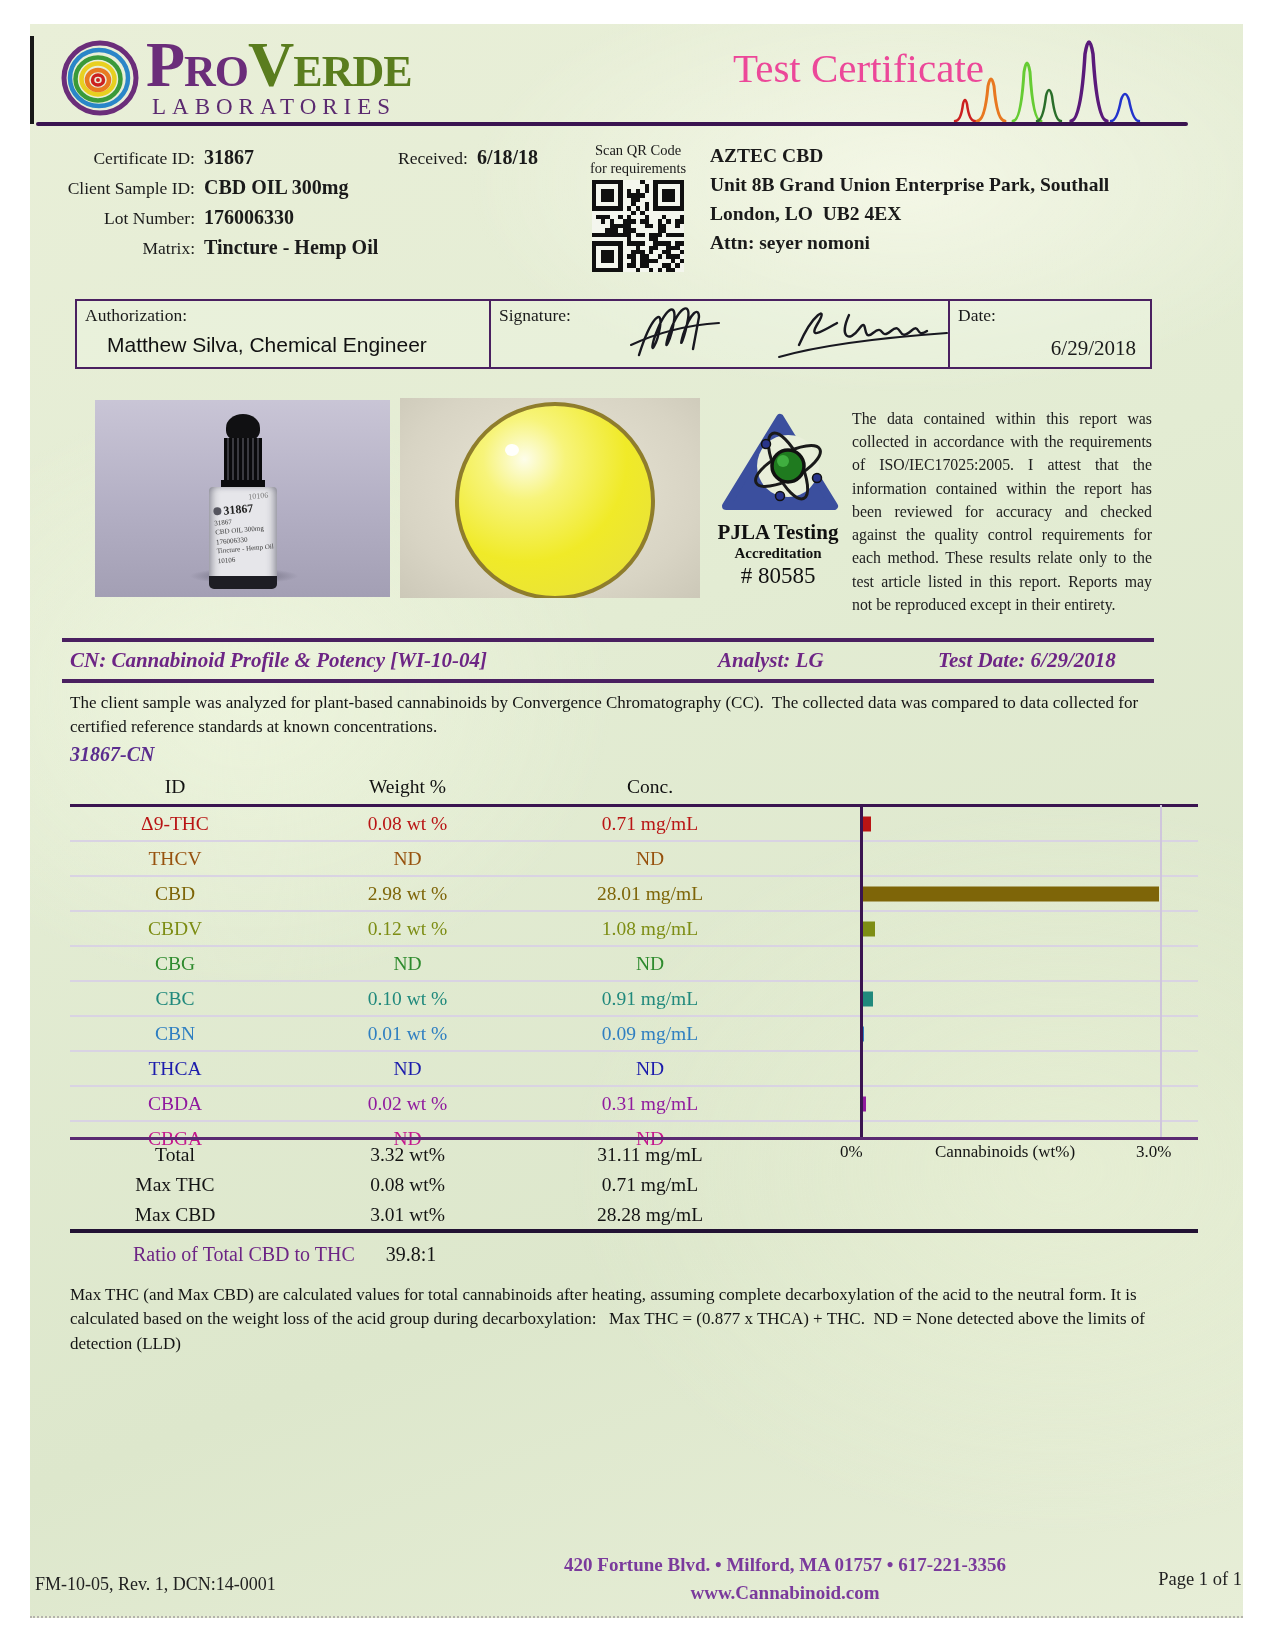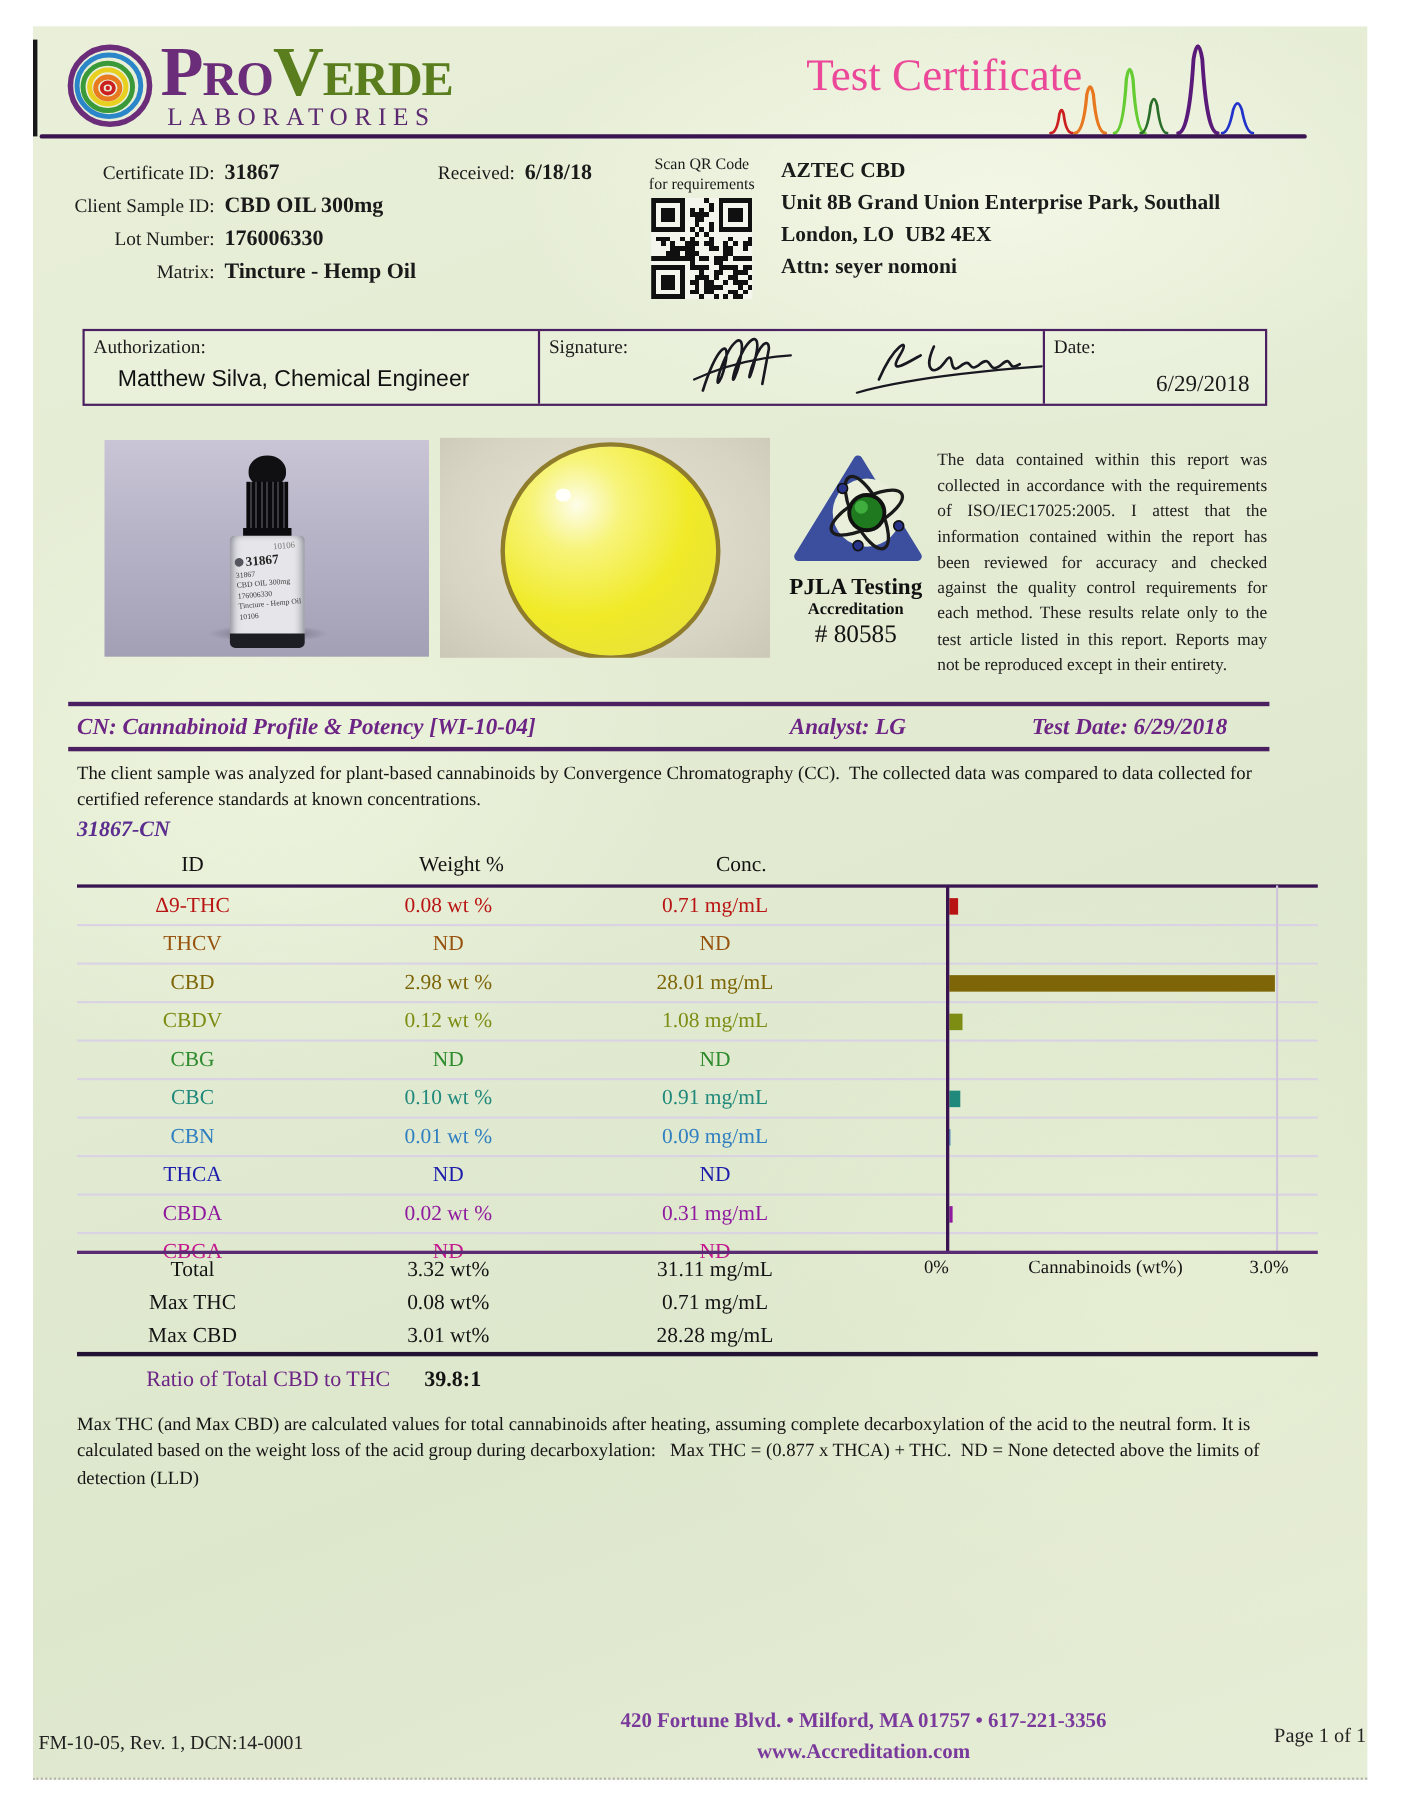--- a/index.html
+++ b/index.html
@@ -62,40 +62,40 @@
   #pjla-accr{font-size:15px;font-weight:bold;}
   #pjla-num{font-size:23px;margin-top:1px;}
   #disclaimer{left:852px;top:407px;width:300px;font-size:15.8px;line-height:1.47;text-align:justify;color:#202020;}
   
   .secline{left:62px;width:1092px;height:3.5px;background:#4a2060;}
   .sectext{font-size:21px;font-style:italic;font-weight:bold;color:#6d2585;white-space:nowrap;}
   #description{left:70px;top:691px;width:1080px;font-size:17px;line-height:1.42;color:#141414;}
   #sample-id{left:70px;top:743px;font-size:20px;font-weight:bold;font-style:italic;color:#5b2d8e;}
   
   .tgrid{display:grid;grid-template-columns:210px 255px 230px 1fr;}
-  #thead{left:70px;top:776px;width:1128px;font-size:19.5px;color:#111;gap:12px;}
+  #thead{left:70px;top:776px;width:1128px;font-size:19.5px;color:#111;}
   #thead div{text-align:center;}
   #thead-rule{left:70px;top:804px;width:1128px;height:3px;background:#3a1450;}
   #crows{left:70px;top:807px;width:1128px;}
   .crow{height:33px;align-items:center;border-bottom:2px solid #d9d3e3;font-size:19.5px;}
   .crow:last-child{border-bottom:none;}
   .ccell{text-align:center;}
   .cchart{position:relative;height:100%;}
   .cbar{position:absolute;left:98px;top:50%;transform:translateY(-50%);height:15px;}
   #chart-axis{left:860px;top:805px;width:2.5px;height:333px;background:#3a1450;}
   #chart-grid-right{left:1160px;top:805px;width:2px;height:332px;background:#cfc6dc;}
   #mid-line{left:70px;top:1137px;width:1128px;height:2.5px;background:#5a2a72;}
   #trows{left:70px;top:1140px;width:1128px;}
   .trow{height:30px;align-items:center;font-size:19.5px;color:#141414;}
   .tcell{text-align:center;}
   #bottom-line{left:70px;top:1229px;width:1128px;height:3.5px;background:#221234;}
   .xlab{font-size:17px;color:#141414;}
   #ratio{left:133px;top:1243px;font-size:20px;white-space:nowrap;}
   #ratio-label{font-weight:normal;color:#6d2585;}
-  #ratio-value{font-weight:bold;color:#141414;margin-left:26px;}
+  #ratio-value{font-weight:normal;color:#141414;margin-left:26px;}
   #footnote{left:70px;top:1283px;width:1082px;font-size:17px;line-height:1.43;color:#141414;}
   
   #footer-center{left:420px;top:1551px;width:730px;text-align:center;color:#7a3a9c;font-weight:bold;font-size:19px;line-height:28px;}
   #footer-left{left:35px;top:1574px;font-size:18px;color:#222;}
   #footer-right{left:1040px;top:1569px;width:202px;text-align:right;font-size:18.5px;color:#222;}
 </style>
 </head>
 <body>
 
 <div id="page">
@@ -558,17 +558,17 @@
   <div id="bottom-line" class="abs"></div>
 
   <div id="ratio" class="abs">
     <span id="ratio-label">Ratio of Total CBD to THC</span>
     <span id="ratio-value">39.8:1</span>
   </div>
   <div id="footnote" class="abs pre">Max THC (and Max CBD) are calculated values for total cannabinoids after heating, assuming complete decarboxylation of the acid to the neutral form. It is calculated based on the weight loss of the acid group during decarboxylation:   Max THC = (0.877 x THCA) + THC.  ND = None detected above the limits of detection (LLD)</div>
 
   <div id="footer-center" class="abs">
     <div>420 Fortune Blvd. • Milford, MA 01757 • 617-221-3356</div>
-    <div>www.Accreditation.com</div>
+    <div>www.Cannabinoid.com</div>
   </div>
   <div id="footer-left" class="abs">FM-10-05, Rev. 1, DCN:14-0001</div>
   <div id="footer-right" class="abs">Page 1 of 1</div>
 </div>
 
 </body></html>

